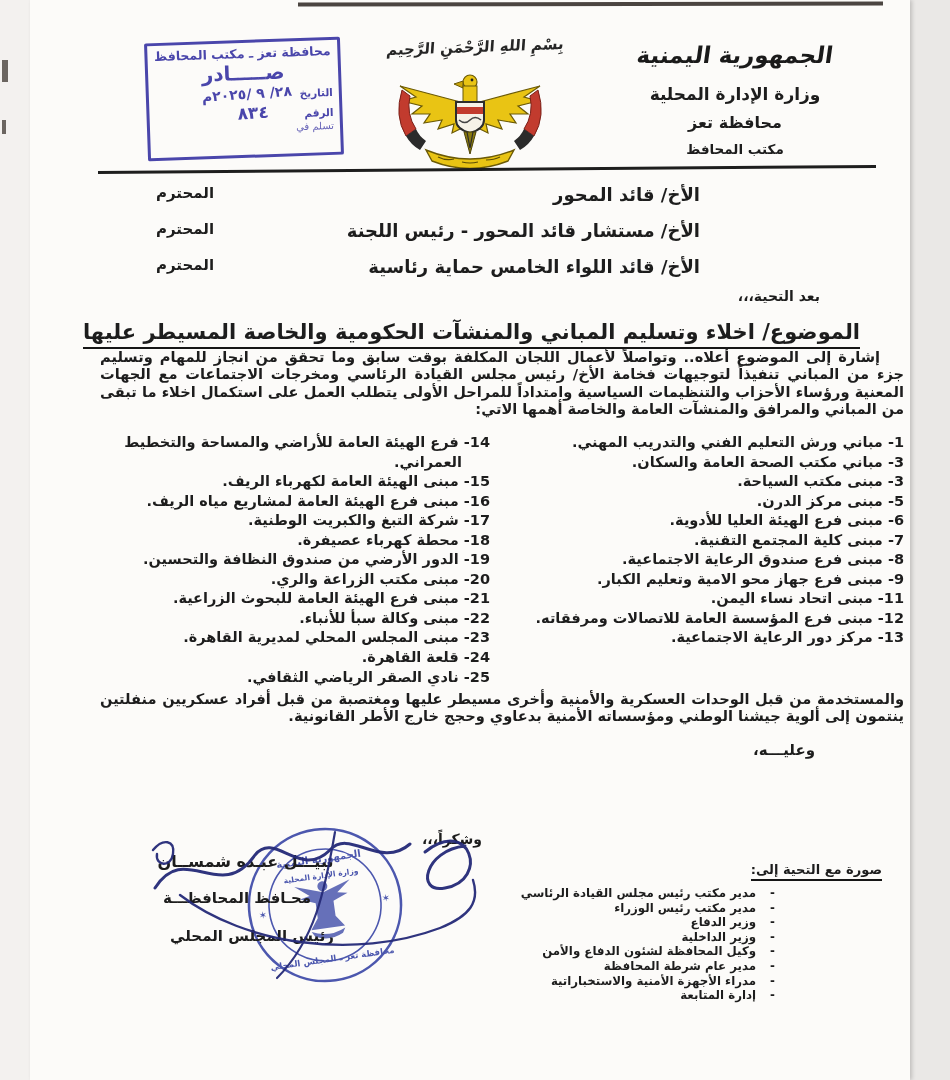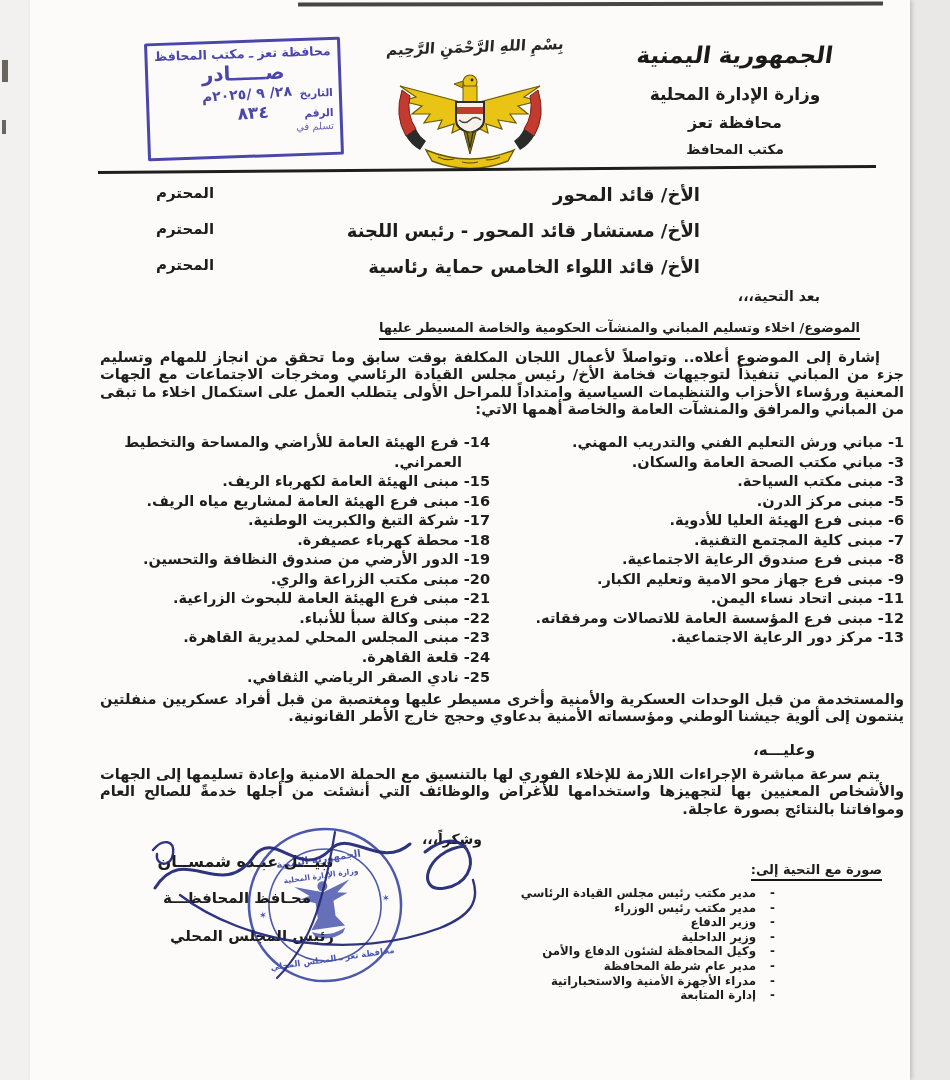--- a/index.html
+++ b/index.html
@@ -37,21 +37,21 @@
     transform:skewX(-8deg);letter-spacing:-1px;color:#1a1a1a;}
   .ministry{left:600px;top:84px;width:210px;text-align:center;font-size:17px;}
   .govern{left:600px;top:113px;width:210px;text-align:center;font-size:16px;}
   .office{left:600px;top:141px;width:210px;text-align:center;font-size:13.5px;}
   .sep{left:68px;top:168px;width:778px;height:3px;background:#1e1e1e;transform:rotate(-0.45deg);}
   .topline{left:268px;top:2px;width:585px;height:4px;background:#4b4541;transform:rotate(-0.1deg);}
   
   .addr-title{right:210px;font-size:18px;}
   .addr-hon{left:126px;font-size:15px;}
   .greeting{right:90px;top:288px;font-size:14px;}
-  .subject{right:50px;top:320px;font-size:13px;border-bottom:2px solid #161616;padding-bottom:3px;}
+  .subject{right:50px;top:320px;font-size:21px;border-bottom:2px solid #161616;padding-bottom:3px;}
   .para{left:70px;right:6px;font-size:14.6px;line-height:17.4px;}
   .indent{text-indent:24px;}
   .list-col{font-size:14.5px;line-height:19.55px;}
   .list-col div{padding-right:28px;text-indent:-28px;}
   .col1{top:433px;right:6px;left:430px;}
   .col2{top:433px;right:420px;left:46px;}
   .therefore{right:95px;top:741px;font-size:15px;}
   .thanks{left:392px;top:831px;font-size:14px;}
   .sig-name{left:118px;top:852px;width:195px;text-align:center;font-size:16px;z-index:3;}
   .sig-t1{left:112px;top:889px;width:190px;text-align:center;font-size:15px;z-index:3;}
@@ -164,21 +164,20 @@
     <div>22- مبنى وكالة سبأ للأنباء.</div>
     <div>23- مبنى المجلس المحلي لمديرية القاهرة.</div>
     <div>24- قلعة القاهرة.</div>
     <div>25- نادي الصقر الرياضي الثقافي.</div>
   </div>
 
   <div class="abs ar para just" style="top:690px;">والمستخدمة من قبل الوحدات العسكرية والأمنية وأخرى مسيطر عليها ومغتصبة من قبل أفراد عسكريين منفلتين ينتمون إلى ألوية جيشنا الوطني ومؤسساته الأمنية بدعاوي وحجج خارج الأطر القانونية.</div>
 
   <div class="abs ar therefore">وعليـــه،</div>
 
-  <div class="abs ar para just indent" style="top:765px;">يتم سرعة مباشرة الإجراءات اللازمة للإخلاء الفوري لها بالتنسيق مع الحملة الامنية وإعادة تسليمها إلى الجهات والأشخاص المعنيين بها لتجهيزها واستخدامها للأغراض والوظائف التي أنشئت من أجلها خدمةً للصالح العام وموافاتنا بالنتائج بصورة عاجلة.</div>
 
   <div class="abs ar thanks">وشكراً،،،</div>
 
   <div class="abs ar sig-name">نبيـــل عبـده شمســان</div>
   <div class="abs ar sig-t1">محـافظ المحافظـــة</div>
   <div class="abs ar sig-t2">رئيس المجلس المحلي</div>
 
   <svg class="abs" style="left:212px;top:822px;z-index:2;opacity:.9;" width="166" height="166" viewBox="0 0 166 166">
     <g transform="rotate(-8 83 83)" fill="none" stroke="#3946a6">
       <circle cx="83" cy="83" r="76" stroke-width="2.6"></circle>

